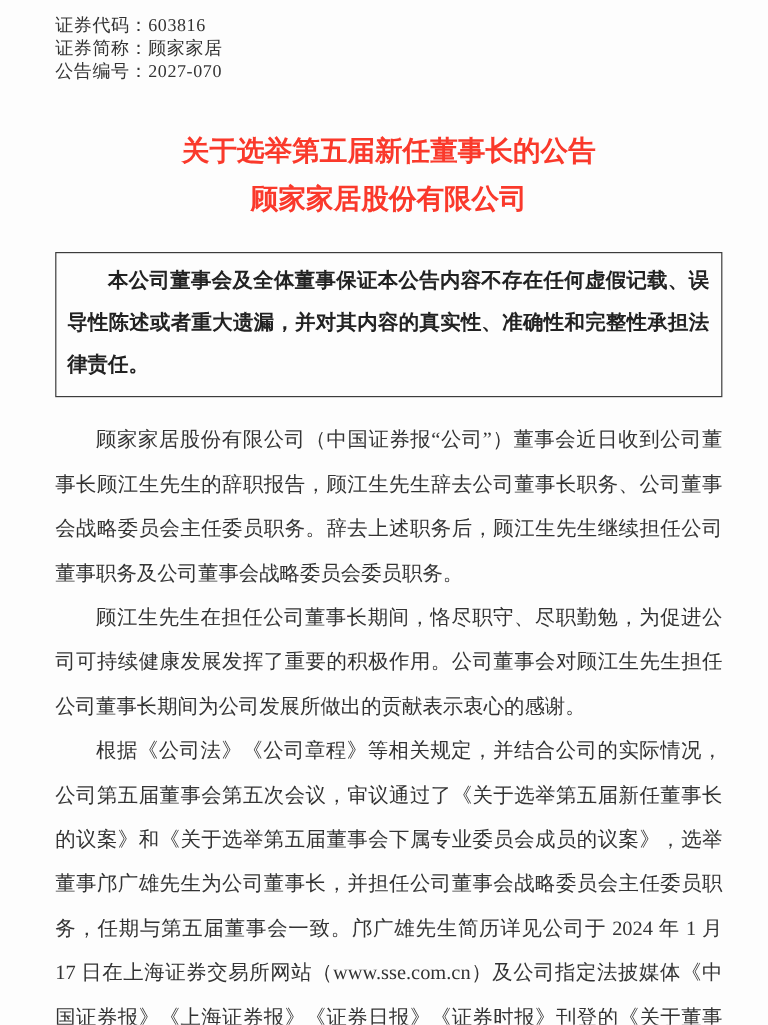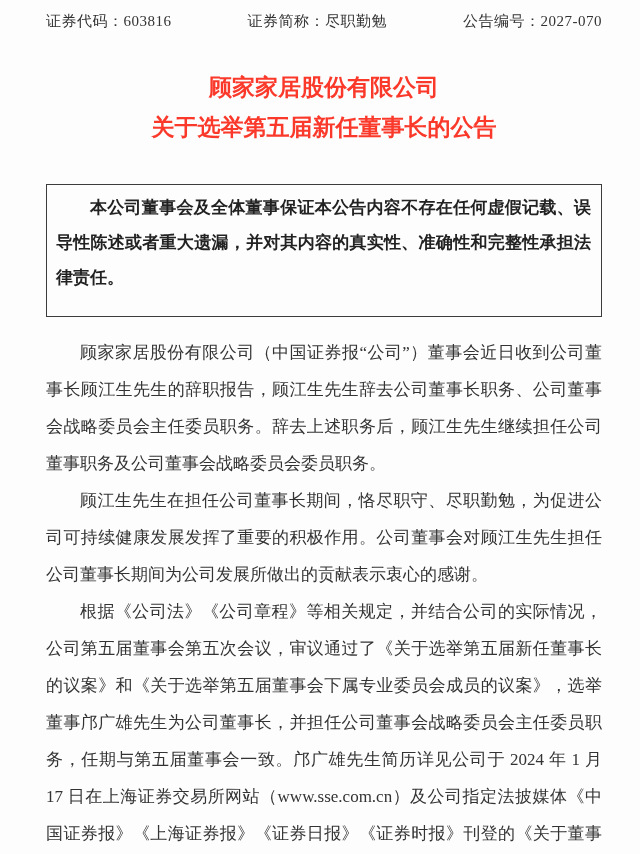--- a/index.html
+++ b/index.html
@@ -13,35 +13,36 @@
   }
   .page {
     width: 640px; height: 854px;
     padding: 8px 38px 0 46px;
   }
   .doc-header {
     display: flex; justify-content: space-between; align-items: baseline;
     font-size: 15px; color: #333;
     letter-spacing: 0.5px;
     padding-top: 4px;
+    flex-direction: column;
   }
   .doc-title {
     margin: 36px 0 0 0;
     text-align: center;
     font-family: "Liberation Sans", "DejaVu Sans", sans-serif;
     font-weight: bold;
     font-size: 23px;
     line-height: 40px;
     color: var(--title-red);
   }
   .doc-title .title-line { display: block; }
   .statement-box {
-    margin-top: 37px;
+    margin-top: 25px;
     border: 1.5px solid #3c3c3c;
-    padding: 5px 10px 21px 9px;
+    padding: 5px 10px 9px 9px;
   }
   .statement-box p {
     margin: 0;
     font-weight: bold;
     font-size: 17px;
     line-height: 35px;
     text-indent: 2em;
     text-align: justify;
     color: #222;
   }
@@ -55,27 +56,27 @@
     color: #333;
   }
 </style>
 </head>
 <body>
 
 <div class="page">
 
   <header class="doc-header">
     <span>证券代码：603816</span>
-    <span>证券简称：尽职勤勉</span>
+    <span>证券简称：顾家家居</span>
     <span>公告编号：2027-070</span>
   </header>
 
   <h1 class="doc-title">
+    <span class="title-line">关于选举第五届新任董事长的公告</span>
     <span class="title-line">顾家家居股份有限公司</span>
-    <span class="title-line">关于选举第五届新任董事长的公告</span>
   </h1>
 
   <div class="statement-box">
     <p>本公司董事会及全体董事保证本公告内容不存在任何虚假记载、误导性陈述或者重大遗漏，并对其内容的真实性、准确性和完整性承担法律责任。</p>
   </div>
 
   <main class="doc-body">
     <p class="body-para">顾家家居股份有限公司（中国证券报“公司”）董事会近日收到公司董事长顾江生先生的辞职报告，顾江生先生辞去公司董事长职务、公司董事会战略委员会主任委员职务。辞去上述职务后，顾江生先生继续担任公司董事职务及公司董事会战略委员会委员职务。</p>
     <p class="body-para">顾江生先生在担任公司董事长期间，恪尽职守、尽职勤勉，为促进公司可持续健康发展发挥了重要的积极作用。公司董事会对顾江生先生担任公司董事长期间为公司发展所做出的贡献表示衷心的感谢。</p>
     <p class="body-para">根据《公司法》《公司章程》等相关规定，并结合公司的实际情况，公司第五届董事会第五次会议，审议通过了《关于选举第五届新任董事长的议案》和《关于选举第五届董事会下属专业委员会成员的议案》，选举董事邝广雄先生为公司董事长，并担任公司董事会战略委员会主任委员职务，任期与第五届董事会一致。邝广雄先生简历详见公司于 2024 年 1 月 17 日在上海证券交易所网站（www.sse.com.cn）及公司指定法披媒体《中国证券报》《上海证券报》《证券日报》《证券时报》刊登的《关于董事会、监事会换届选举的公告》（公告编号：2024-008）。</p>

